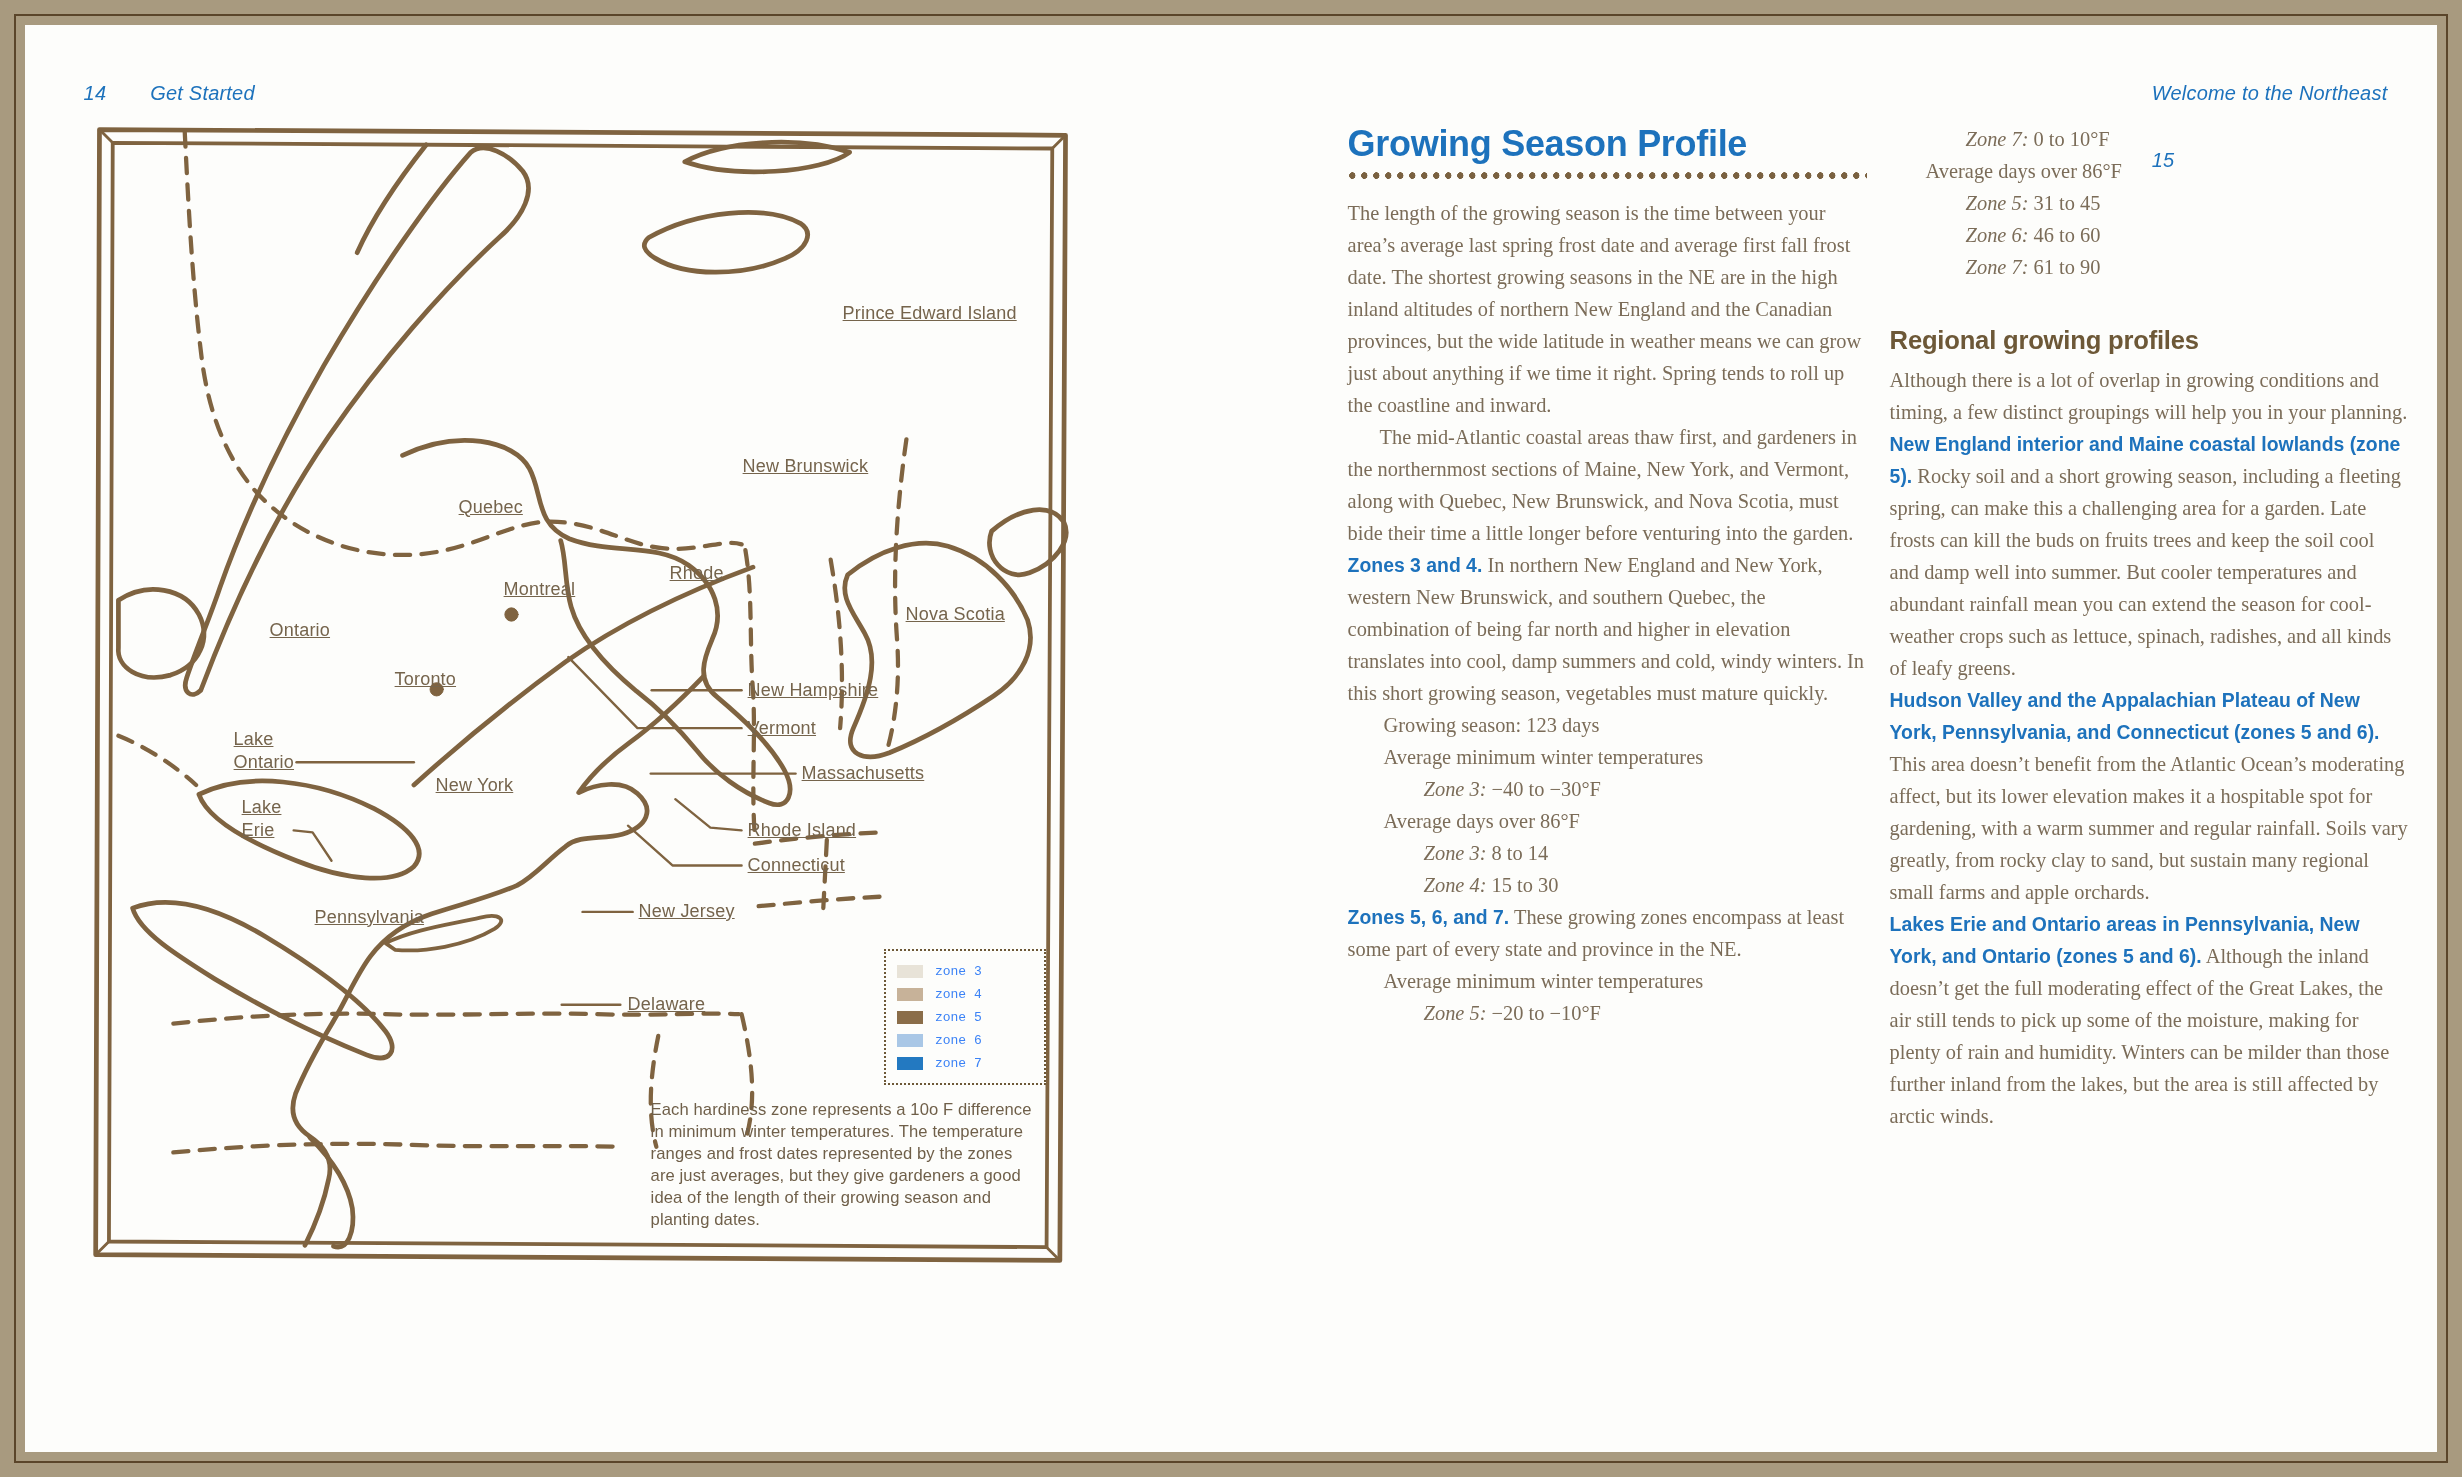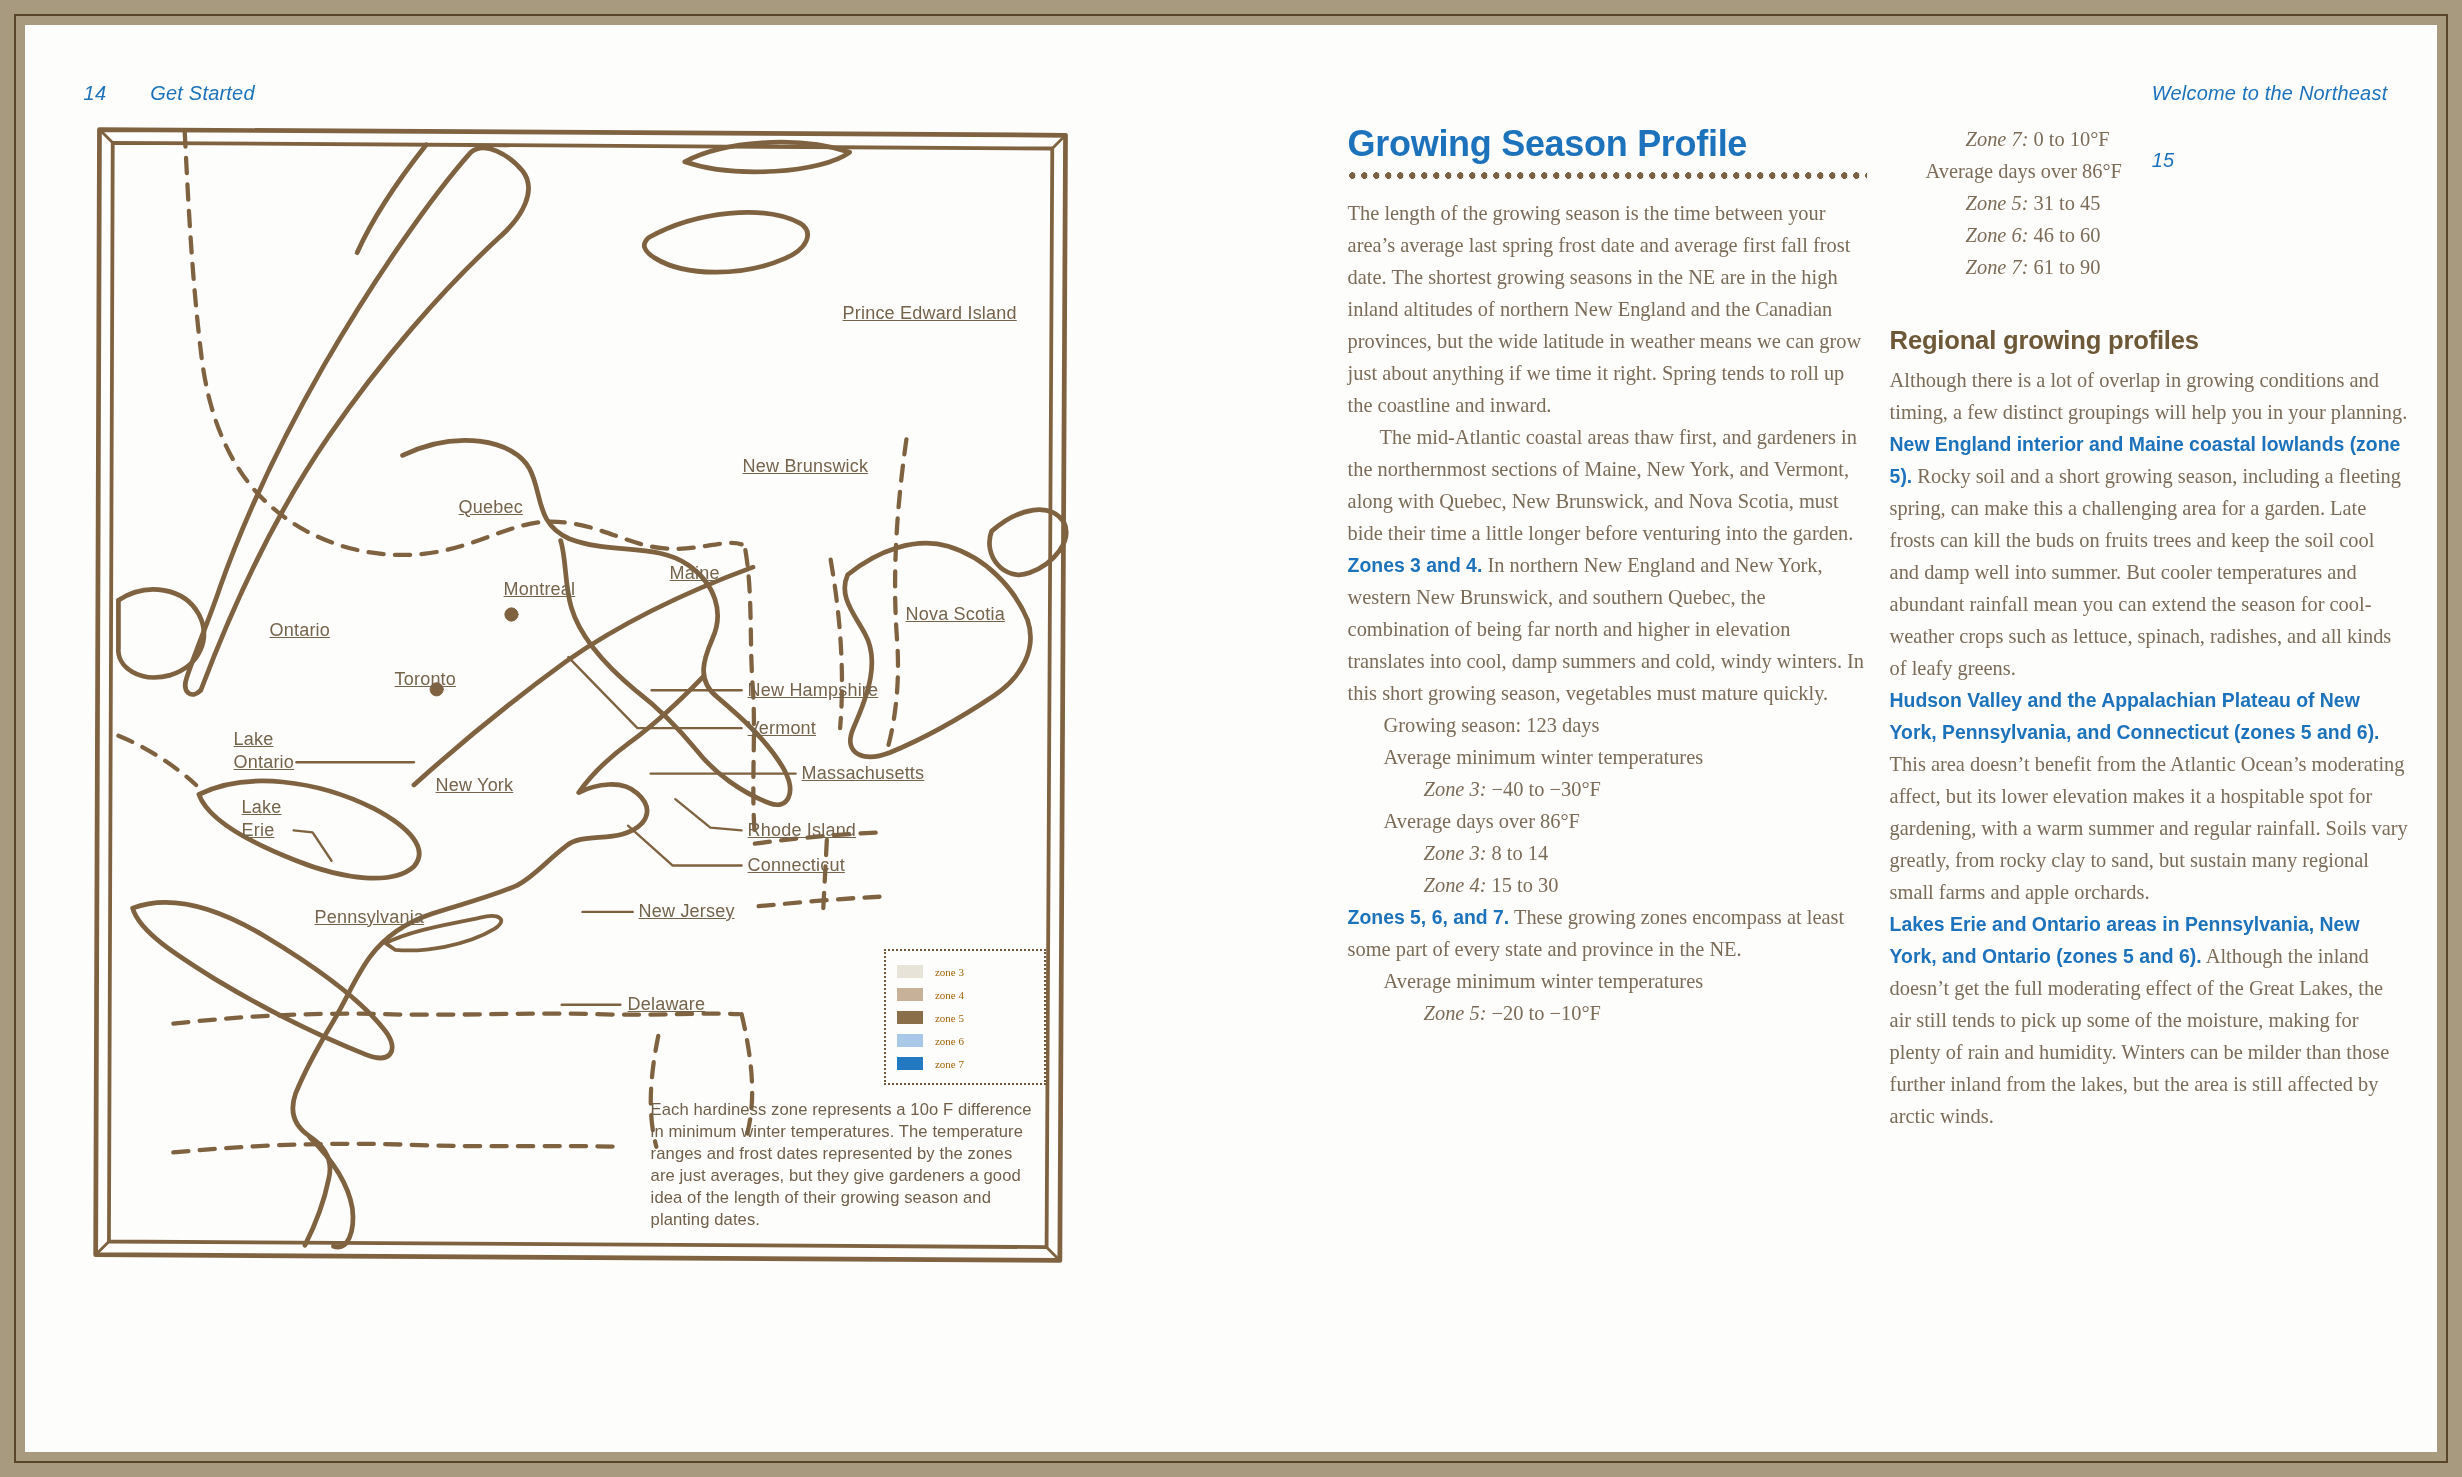--- a/index.html
+++ b/index.html
@@ -22,21 +22,21 @@
 
   
   .map-wrap{position:absolute;left:65px;top:97px;width:985px;height:1146px;}
   .map-wrap svg{position:absolute;left:0;top:0;}
   .map-label{position:absolute;font-family:"Liberation Sans", sans-serif;
     font-size:18px;line-height:23px;color:#75644c;white-space:pre-line;letter-spacing:0.2px;text-decoration:underline;}
   .legend{position:absolute;left:794px;top:827px;width:138px;
     border:2.8px dotted #6d5837;padding:9.5px 9.5px 7.6px 11.4px;background:#fdfdfb;}
   .legend-row{display:flex;align-items:center;gap:11.4px;height:23px;}
   .legend-row .sw{width:26.5px;height:13.3px;display:inline-block;}
-  .legend-row .lab{font-family:Liberation Serif, serif;font-size:11px;color:#a16207;}
+  .legend-row .lab{font-family:Liberation Mono, monospace;font-size:13px;color:#3b82f6;}
   .map-caption{position:absolute;left:561px;top:977px;width:386px;
     font-family:"Liberation Sans", sans-serif;font-size:16.6px;line-height:22px;
     color:#6f5f49;letter-spacing:0.1px;}
 
   
   .col{position:absolute;top:98px;width:519px;color:#7b6c58;
     font-size:20.4px;line-height:32px;}
   .col-mid{left:1323px;}
   .col-right{left:1865px;}
   .article-title{font-family:"Liberation Sans", sans-serif;font-weight:bold;
@@ -122,21 +122,21 @@
         </g>
 
         <circle cx="445" cy="520" r="7" fill="#7f6340"></circle>
         <circle cx="366" cy="599" r="7" fill="#7f6340"></circle>
       </g>
     </svg>
 
     <div class="map-label" style="left:753px;top:180px">Prince Edward Island</div>
     <div class="map-label" style="left:653px;top:333px">New Brunswick</div>
     <div class="map-label" style="left:369px;top:374px">Quebec</div>
-    <div class="map-label" style="left:580px;top:440px">Maine</div>
+    <div class="map-label" style="left:580px;top:440px">Rhode</div>
     <div class="map-label" style="left:816px;top:481px">Nova Scotia</div>
     <div class="map-label" style="left:414px;top:456px">Montreal</div>
     <div class="map-label" style="left:180px;top:497px">Ontario</div>
     <div class="map-label" style="left:305px;top:546px">Toronto</div>
     <div class="map-label" style="left:144px;top:606px">Lake
 Ontario</div>
     <div class="map-label" style="left:346px;top:652px">New York</div>
     <div class="map-label" style="left:152px;top:674px">Lake
 Erie</div>
     <div class="map-label" style="left:225px;top:784px">Pennsylvania</div>

